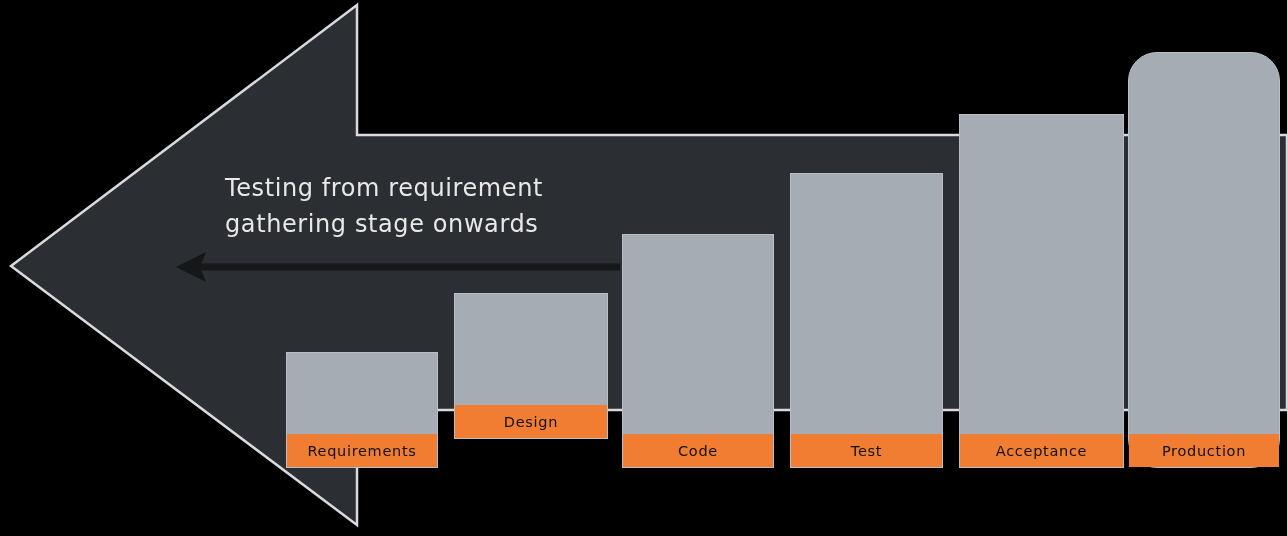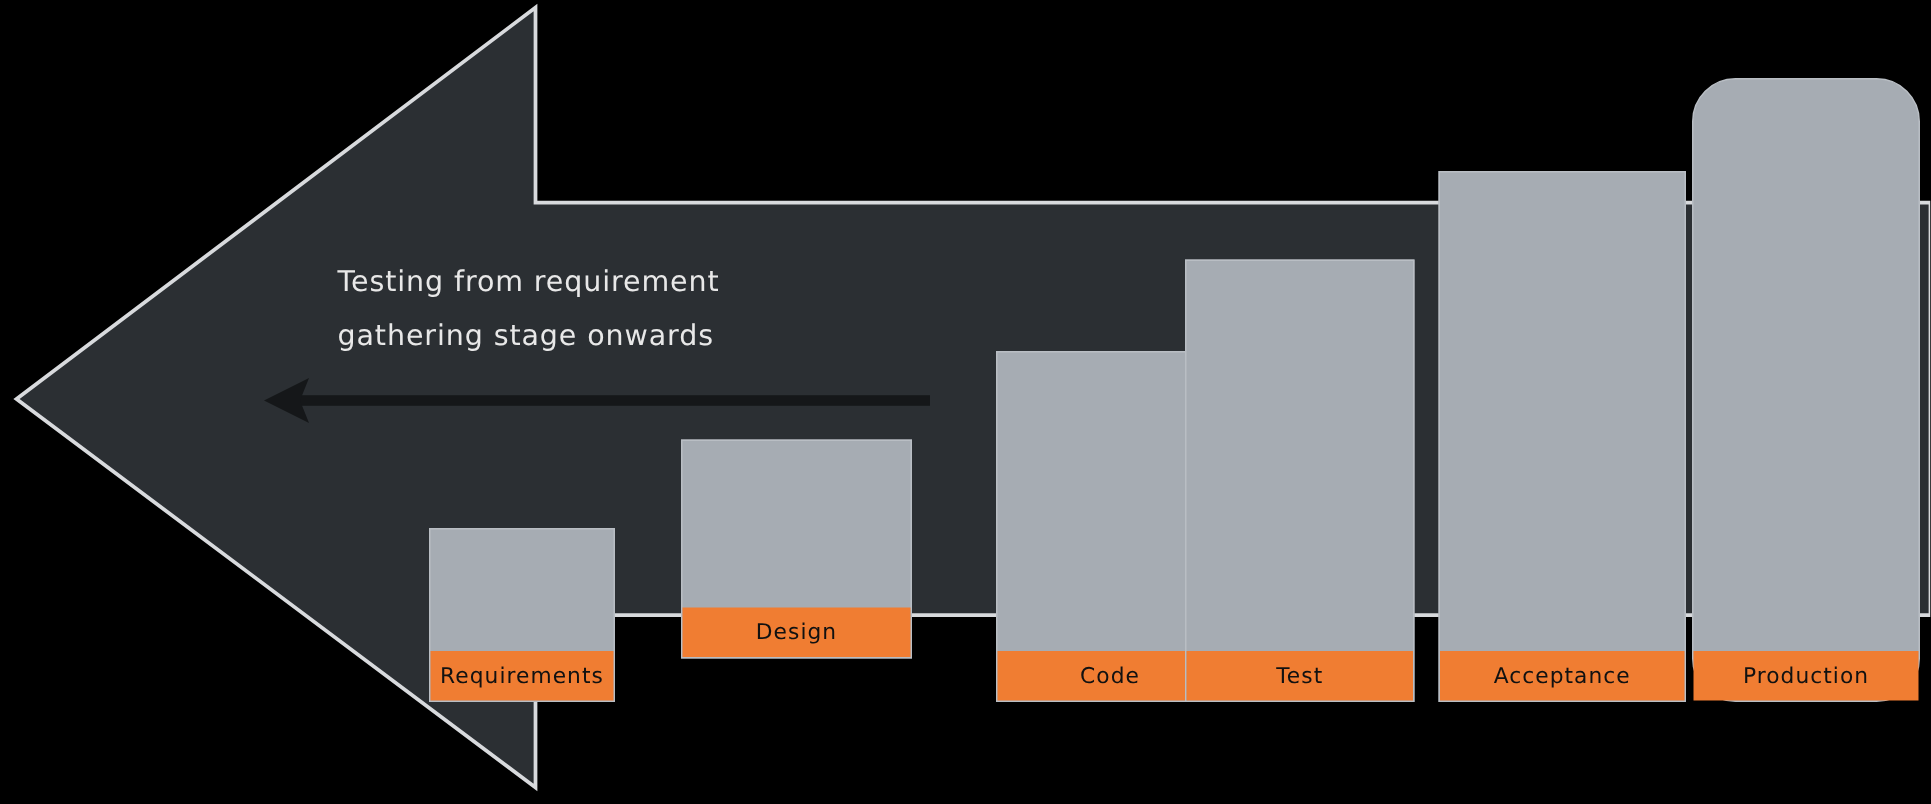--- a/index.html
+++ b/index.html
@@ -22,21 +22,21 @@
     width: 1287px;
     height: 536px;
   }
   .annotation-text {
     position: absolute;
     left: 225px;
     top: 170px;
     width: 420px;
     color: #e8e8e8;
     font-family: "DejaVu Sans", sans-serif;
-    font-size: 19px;
+    font-size: 24px;
     line-height: 36px;
     letter-spacing: 0.6px;
     white-space: pre-line;
     pointer-events: none;
   }
   .stage-bar {
     position: absolute;
     box-sizing: border-box;
     border: 1px solid #b9bec4;
     background: #a6acb3;
@@ -71,33 +71,33 @@
 
     <g>
       <line x1="620" y1="267" x2="190" y2="267" stroke="#151719" stroke-width="7" stroke-linecap="butt"></line>
       <polygon points="176,267 206,252 200,267 206,282" fill="#151719"></polygon>
     </g>
   </svg>
 
   <div class="annotation-text">Testing from requirement
 gathering stage onwards</div>
 
-  <div class="stage-bar" style="left:286px; top:352px; width:124px; height:116px;text-align:center;">
+  <div class="stage-bar" style="left:286px; top:352px; width:152px; height:116px;text-align:center;">
     <div class="bar-fill">
       <span class="bar-label">Requirements</span>
     </div>
   </div>
 
   <div class="stage-bar" style="left:454px; top:293px; width:154px; height:146px;">
     <div class="bar-fill">
       <span class="bar-label">Design</span>
     </div>
   </div>
 
-  <div class="stage-bar" style="left:622px; top:234px; width:152px; height:234px;margin-left:42px;">
+  <div class="stage-bar" style="left:622px; top:234px; width:152px; height:234px;">
     <div class="bar-fill">
       <span class="bar-label">Code</span>
     </div>
   </div>
 
   <div class="stage-bar" style="left:790px; top:173px; width:153px; height:295px;">
     <div class="bar-fill">
       <span class="bar-label">Test</span>
     </div>
   </div>

